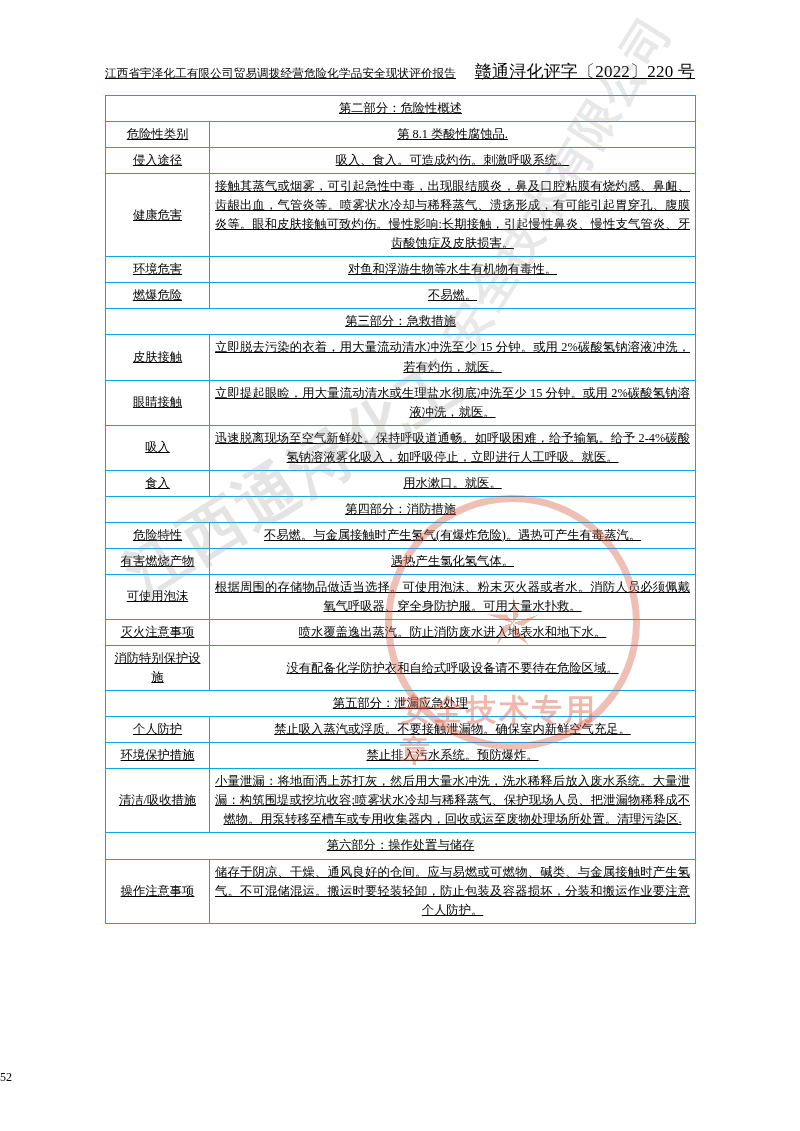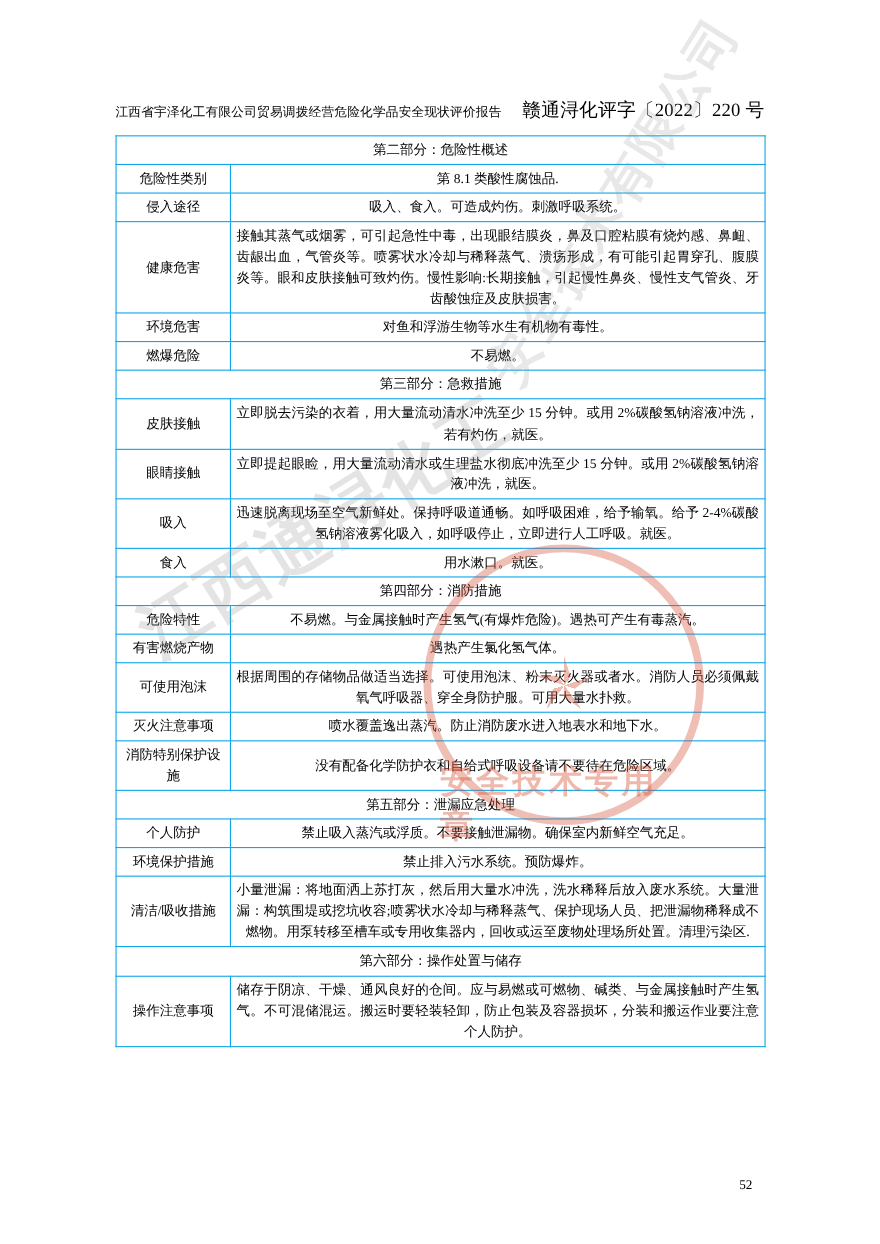--- a/index.html
+++ b/index.html
@@ -13,21 +13,22 @@
     font-family: "Liberation Serif", "DejaVu Serif", serif;
     color: #000000;
     position: relative;
     overflow: hidden;
   }
   .page {
     position: relative;
     width: 800px;
     height: 1131px;
     box-sizing: border-box;
-    padding: 88px 105px 0 105px;
+    padding: 60px 105px 0 105px;
+    text-decoration: underline;
   }
 
   
   .header {
     display: flex;
     justify-content: space-between;
     align-items: baseline;
     font-size: 11.5px;
     letter-spacing: 0.2px;
     margin-bottom: 12px;
@@ -132,21 +133,21 @@
   }
   td.val-c { text-align: center; }
   td.val-j { text-align: justify; text-align-last: center; }
 
   
   .footer {
     position: absolute;
     bottom: 46px;
     left: 0;
     width: 684px;
-    text-align: right;
+    text-align: left;
     font-size: 12px;
     font-family: "Liberation Serif", serif;
   }
 </style>
 </head>
 <body>
 
 <div class="page">
 
   <div class="header">

